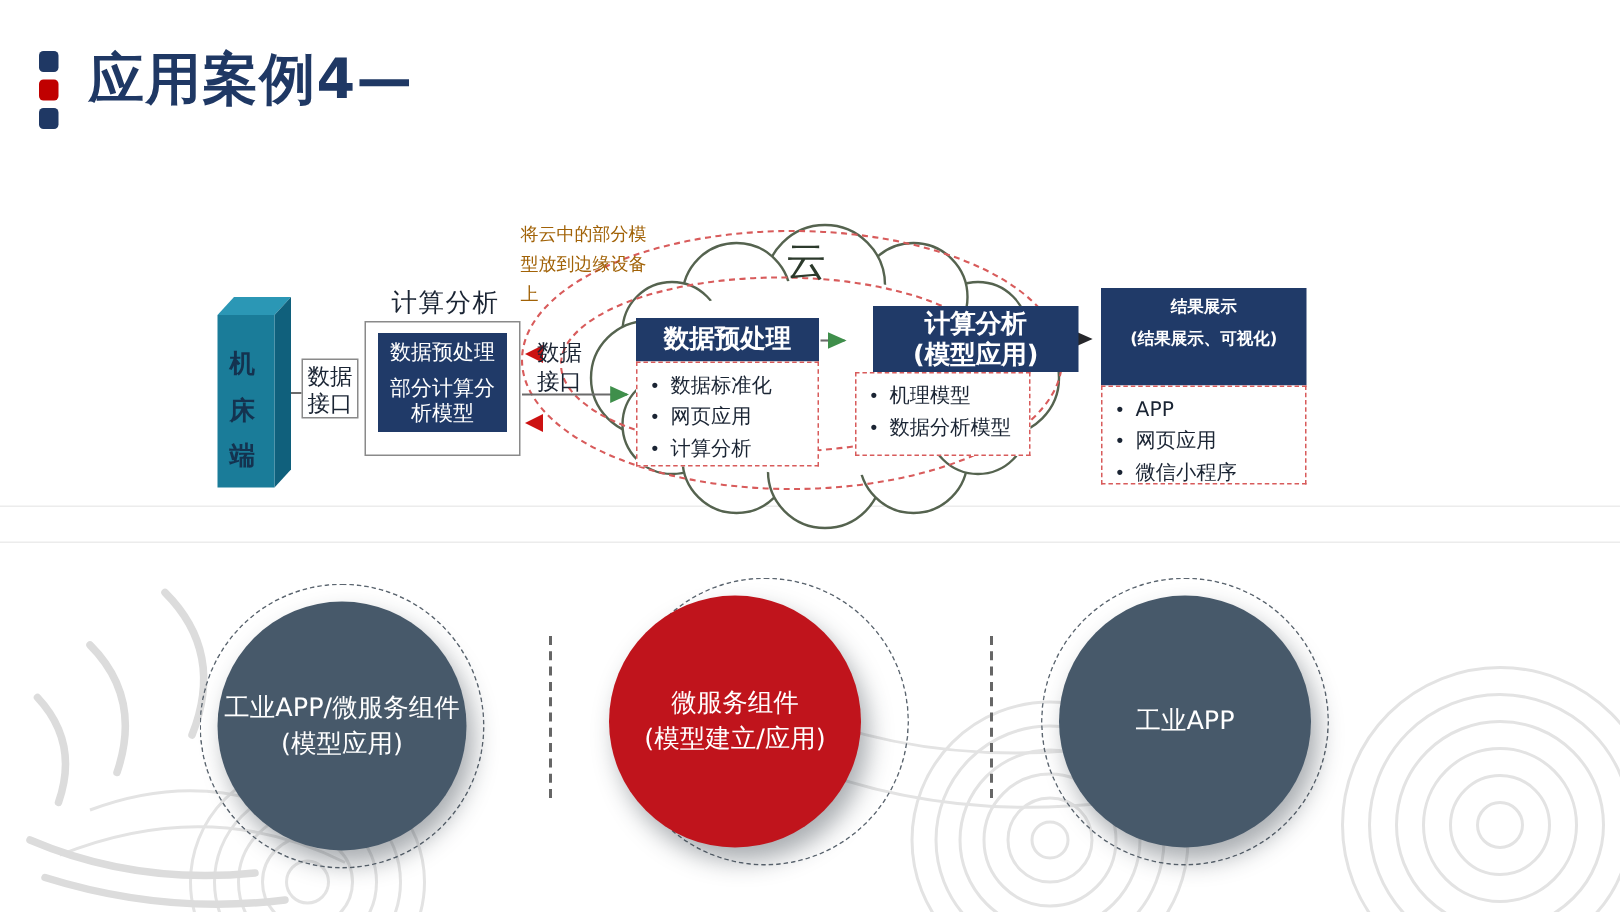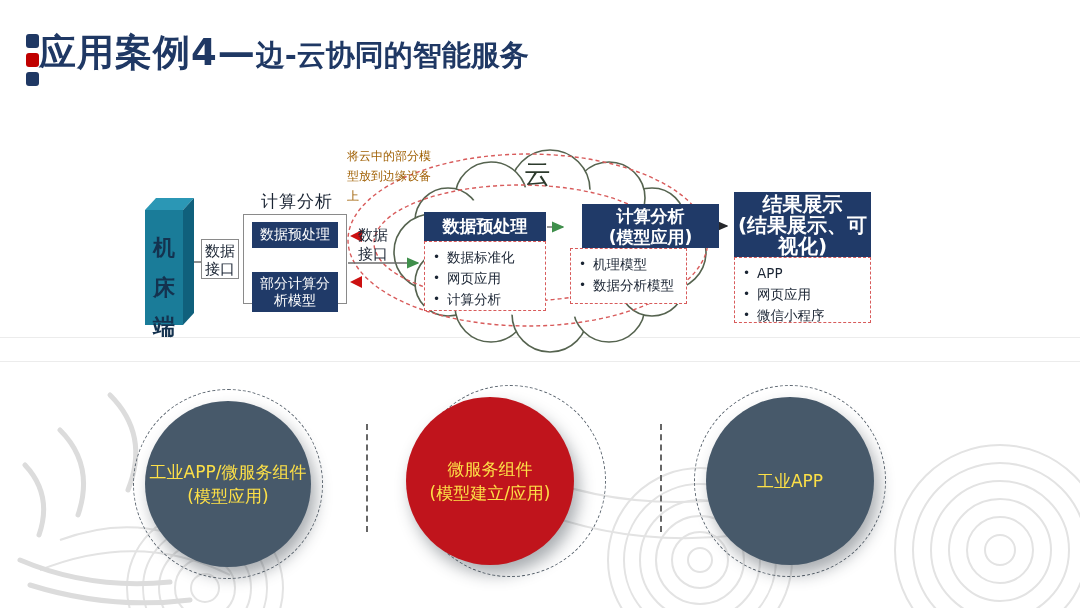--- a/index.html
+++ b/index.html
@@ -13,53 +13,53 @@
     font-family:"DejaVu Sans","Liberation Sans",sans-serif;
     background:#fff; position:relative; overflow:hidden; width:1080px; height:608px;
   }
   .abs{position:absolute;}
   
   .title-wrap{left:26px;top:28px;z-index:5;display:flex;align-items:flex-start;}
   .sq-col{display:flex;flex-direction:column;gap:5px;margin-top:6px;}
   .sq{width:13px;height:14px;border-radius:3px;}
   .sq.navy{background:var(--title-navy);}
   .sq.red{background:#c00000;}
-  .title-text{display:flex;align-items:baseline;color:var(--title-navy);font-weight:bold;}
+  .title-text{margin-left:20px;display:flex;align-items:baseline;color:var(--title-navy);font-weight:bold;}
   .title-big{font-size:37px;letter-spacing:1px;}
   .title-small{font-size:29px;}
   
   .hline{left:0;width:1080px;height:1px;background:#ececec;z-index:0;}
   
   svg.layer{left:0;top:0;z-index:1;}
   .node{z-index:2;}
-  .machine-label{left:153px;top:228px;width:22px;font-size:22px;font-weight:bold;color:#14324f;line-height:1.8;text-align:left;}
+  .machine-label{left:153px;top:228px;width:22px;font-size:17px;font-weight:bold;color:#14324f;line-height:1.8;text-align:left;}
   .iface-box{left:201px;top:239px;width:38px;height:40px;background:#fff;border:1.5px solid #8a8a8a;
     font-size:15px;color:var(--ink);text-align:center;line-height:18px;padding-top:2px;}
   .iface-text{left:356px;top:226px;width:34px;font-size:15px;color:var(--ink);text-align:center;line-height:19px;}
   .edge-label{left:252px;top:190px;width:90px;text-align:center;font-size:17px;color:var(--ink);letter-spacing:1px;}
   .edge-outer{left:243px;top:214px;width:104px;height:90px;background:#fff;border:1.5px solid #8a8a8a;}
   .navy-chip{background:var(--navy);color:#fff;text-align:center;display:flex;flex-direction:column;justify-content:center;}
   .edge-chip1{left:252px;top:222px;width:86px;height:26px;font-size:14px;}
-  .edge-chip2{left:252px;top:272px;width:86px;height:40px;font-size:14px;line-height:17px;padding:0 5px;}
+  .edge-chip2{left:252px;top:248px;width:86px;height:40px;font-size:14px;line-height:17px;padding:0 5px;}
   .note{left:347px;top:146px;width:86px;font-size:12px;color:#a16207;line-height:20px;}
   .cloud-label{left:524px;top:156px;font-size:27px;color:#2c3a2c;letter-spacing:2px;}
   .stage-head{font-weight:bold;color:#fff;background:var(--navy);text-align:center;}
   .stage1-head{left:424px;top:212px;width:122px;height:29px;font-size:17px;line-height:29px;}
   .stage2-head{left:570px;top:204px;width:137px;height:44px;font-size:17px;line-height:21px;padding-top:2px;margin-left:12px;}
-  .stage3-head{left:734px;top:192px;width:137px;height:65px;font-size:20px;line-height:21px;padding-top:2px;}
+  .stage3-head{left:734px;top:192px;width:137px;height:65px;font-size:11px;line-height:21px;padding-top:2px;}
   .stage-body{background:#fff;border:1.6px dashed var(--dashred);padding:5px 6px 4px 8px;}
   .stage1-body{left:424px;top:241px;width:122px;height:70px;}
   .stage2-body{left:570px;top:248px;width:117px;height:56px;}
   .stage3-body{left:734px;top:257px;width:137px;height:66px;}
   .bullet{display:flex;gap:7px;font-size:13.5px;color:var(--ink);line-height:21px;}
   .bullet .dot{font-size:12px;}
   
   .ring{border:1.6px dashed #5c6670;border-radius:50%;z-index:2;}
   .bigcircle{border-radius:50%;z-index:3;display:flex;flex-direction:column;align-items:center;justify-content:center;
-    color:#fde047;text-align:center;font-size:17px;line-height:24px;box-shadow:5px 9px 16px rgba(40,50,60,.4);}
+    color:#ffffff;text-align:center;font-size:17px;line-height:24px;box-shadow:5px 9px 16px rgba(40,50,60,.4);}
   .c1{left:145px;top:401px;width:166px;height:166px;background:var(--slate);}
   .r1{left:133px;top:389px;width:190px;height:190px;}
   .c2{left:406px;top:397px;width:168px;height:168px;background:var(--red);}
   .r2{left:414px;top:385px;width:192px;height:192px;}
   .c3{left:706px;top:397px;width:168px;height:168px;background:var(--slate);}
   .r3{left:694px;top:385px;width:192px;height:192px;}
   .c1 .lbl{width:160px;}
   .c2 .lbl{width:170px;}
   .divider{border-left:2px dashed #666;width:0;height:108px;z-index:2;}
   .d1{left:366px;top:424px;}
@@ -156,21 +156,20 @@
 </svg>
 
 <div class="abs title-wrap">
   <div class="sq-col">
     <div class="sq navy"></div>
     <div class="sq red"></div>
     <div class="sq navy"></div>
   </div>
   <div class="title-text">
     <span class="title-big">应用案例4—</span>
-    <span class="title-small">边-云协同的智能服务</span>
   </div>
 </div>
 
 <div class="abs node machine-label">机床端</div>
 
 <div class="abs node iface-box">数据接口</div>
 
 <div class="abs node edge-label">计算分析</div>
 <div class="abs node edge-outer"></div>
 <div class="abs node navy-chip edge-chip1">数据预处理</div>

